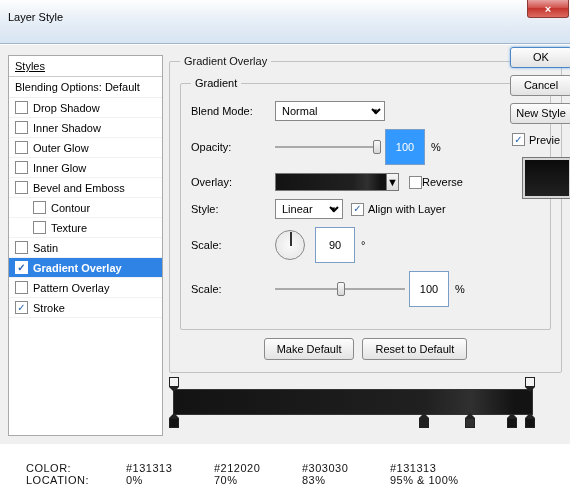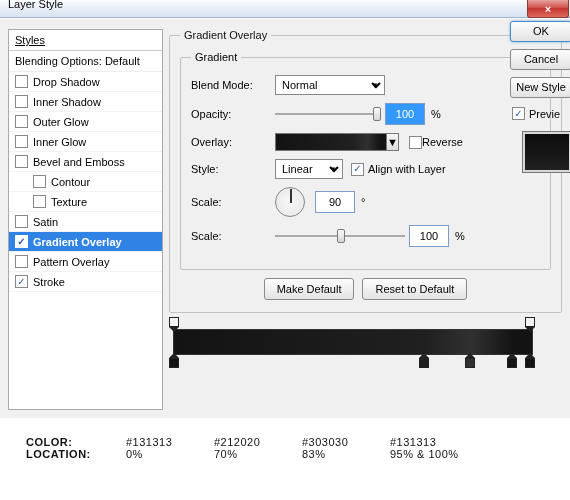--- a/index.html
+++ b/index.html
@@ -1,18 +1,18 @@
 <!DOCTYPE html>
 <html><head>
   <meta charset="utf-8">
   <style>
     * { margin:0; padding:0; box-sizing:border-box; font-family:"Segoe UI",Tahoma,sans-serif; font-size:11px; }
     body { background:#fff; width:570px; height:500px; overflow:hidden; }
     .window { width:570px; }
-    .titlebar { background:linear-gradient(#fdfefe,#e8eff7 45%,#d7e4f2); height:18px; border-bottom:1px solid #a0b4cc; display:flex; align-items:center; padding:0 0 9px 8px; position:relative; }
+    .titlebar { background:linear-gradient(#fdfefe,#e8eff7 45%,#d7e4f2); height:44px; border-bottom:1px solid #a0b4cc; display:flex; align-items:center; padding:0 0 9px 8px; position:relative; }
     .titlebar-title { color:#000; }
     .close-btn { position:absolute; right:1px; top:0; width:42px; height:18px; background:linear-gradient(#e6a3a0,#d2524c 45%,#c43530 50%,#dd6b5f); border:1px solid #8b3a36; border-top:none; border-radius:0 0 3px 3px; display:flex; align-items:center; justify-content:center; color:#fff; font-size:12px; font-weight:bold; }
     .body { background:#f0f0f0; border-top:1px solid #fff; height:400px; padding:10px 8px 8px 8px; display:flex; gap:6px; position:relative; }
     .styles-list { width:155px; border:1px solid #a9a9a9; background:#fff; }
     .styles-header { background:#fff; border-bottom:1px solid #ccc; padding:4px 6px;text-decoration:underline; }
     .blending-row { border-bottom:1px solid #eee; padding:4px 6px; }
     .style-row { display:flex; align-items:center; gap:5px; padding:3px 6px; border-bottom:1px solid #f2f2f2; }
     .style-row.sub { padding-left:24px; }
     .style-row.active { background:#2f83e4; color:#fff; font-weight:bold; }
     .cb { width:13px; height:13px; border:1px solid #888; background:#fff; display:inline-flex; align-items:center; justify-content:center; font-size:10px; color:#2962b0; line-height:1; }
@@ -25,21 +25,21 @@
     fieldset.inner { border:1px solid #c2c2c2; border-radius:2px; padding:12px 10px 14px 10px; }
     fieldset.inner > legend { padding:0 4px; }
     .form-row { display:flex; align-items:center; margin-bottom:8px; }
     .form-label { width:78px; text-align:left; margin-right:6px; }
     select { height:20px; border:1px solid #888; background:#fff; padding:0 2px; font-size:11px; }
     .sel-blend { width:110px; }
     .sel-style { width:68px; }
     .dropdown-arrow { font-size:8px; margin-left:-14px; pointer-events:none; }
     .slider-track { position:relative; width:106px; height:2px; background:#aaa; }
     .slider-thumb { position:absolute; top:-6px; width:8px; height:14px; background:linear-gradient(#fafafa,#d7d7d7); border:1px solid #7a7a7a; border-radius:2px; }
-    .num-input { width:40px; height:22px; border:1px solid #7a9ec7; background:#fff; text-align:center; margin:0 4px; font-size:11px; }
+    .num-input { width:40px; height:36px; border:1px solid #7a9ec7; background:#fff; text-align:center; margin:0 4px; font-size:11px; }
     .num-input.selected { background:#3399ff; color:#fff; }
     .pct, .deg { margin-left:2px; }
     .grad-swatch { width:112px; height:18px; border:1px solid #777; background:linear-gradient(to right,#131313 0%,#212020 70%,#303030 83%,#131313 95%,#131313 100%); display:inline-block; }
     .grad-dd { width:12px; height:18px; border:1px solid #777; border-left:none; background:linear-gradient(#f6f6f6,#ddd); display:inline-flex; align-items:center; justify-content:center; font-size:7px; }
     .angle-dial { width:30px; height:30px; border:1px solid #888; border-radius:50%; background:radial-gradient(#fafafa,#e3e3e3); position:relative; }
     .angle-dial::after { content:""; position:absolute; width:2px; height:14px; background:#333; left:14px; top:1px; transform-origin:50% 14px; transform:rotate(0deg); }
     .btn { height:22px; padding:0 12px; border:1px solid #8a8a8a; border-radius:3px; background:linear-gradient(#fdfdfd,#e3e3e3); cursor:default; }
     .btn-row { display:flex; gap:8px; justify-content:center; margin-top:8px; }
 
     .editor { margin-top:16px; position:relative; width:368px; }
@@ -52,21 +52,21 @@
     .stop-tip-down { width:0;height:0;border-left:5px solid transparent;border-right:5px solid transparent;border-bottom:5px solid #222; margin:0 auto; }
 
     .right { width:62px; position:absolute; right:-2px; top:2px; display:flex; flex-direction:column; gap:7px; align-items:flex-end; }
     .rbtn { width:62px; height:21px; border:1px solid #8a8a8a; border-radius:3px; background:linear-gradient(#fdfdfd,#e3e3e3); text-align:center; line-height:19px; white-space:nowrap; overflow:hidden; }
     .rbtn.ok { border-color:#4a87c9; box-shadow:0 0 3px #7db2e8; }
     .preview-row { display:flex; align-items:center; gap:4px; margin-top:2px; align-self:flex-start; padding-left:2px;}
     .preview-swatch { width:50px; height:42px; border:1px solid #777; background:linear-gradient(#0a0a0a,#222); margin-top:4px; box-shadow:inset 0 0 0 2px #d8d8d8; }
 
     .footer { width:570px; background:#fff; padding:18px 26px; font-family:Verdana,Geneva,sans-serif; font-size:12px; color:#111; letter-spacing:0.5px; }
     .footer-row { display:flex; }
-    .fcol0 { width:100px; font-weight:bold; }
+    .fcol0 { width:100px; font-weight:normal; }
     .fcol { width:88px; }
   </style>
 </head>
 <body>
 
 <div class="window">
   <div class="titlebar">
     <span class="titlebar-title">Layer Style</span>
     <div class="close-btn">
       <span>×</span>

